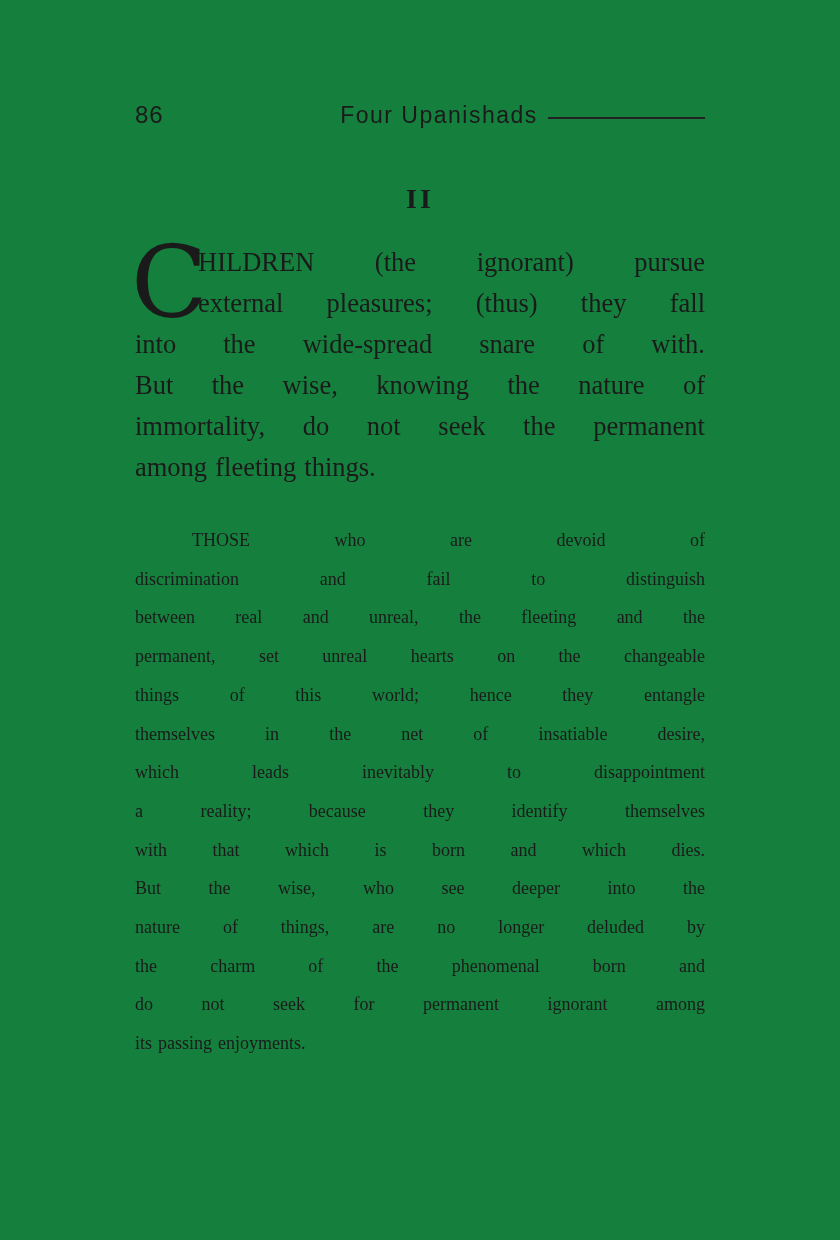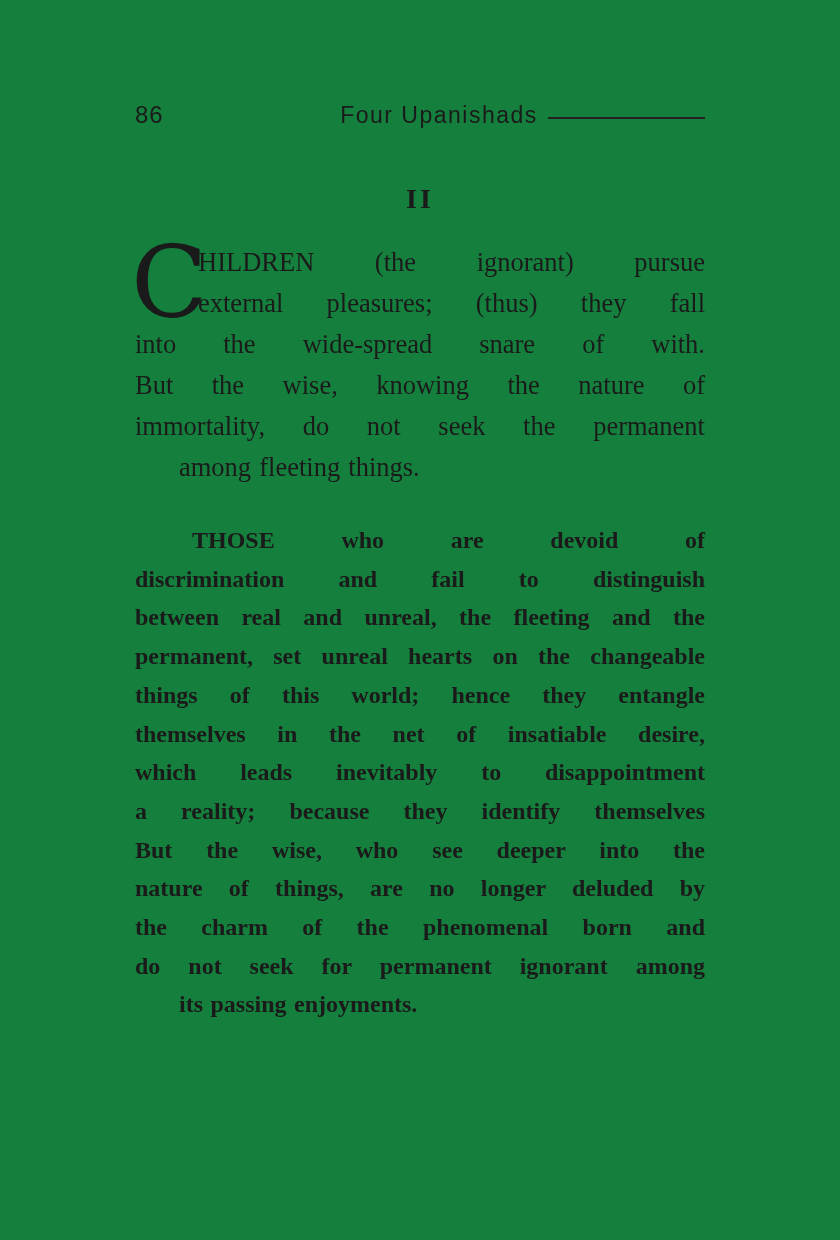--- a/index.html
+++ b/index.html
@@ -70,21 +70,20 @@
   }
 
   
   .line {
     text-align: justify;
     text-align-last: justify;
     white-space: normal;
   }
   .line.last {
     text-align-last: left;
-    margin-left: 44px;
   }
   .line.indent {
     padding-left: 57px;
   }
 
   
   .verse {
     position: absolute;
     top: 242px;
     left: 135px;
@@ -105,24 +104,23 @@
   .beside-cap {
     margin-left: 63px;
   }
 
   
   .commentary {
     position: absolute;
     top: 521px;
     left: 135px;
     width: 570px;
-    font-size: 24px;
+    font-size: 18px;
     line-height: 38.7px;
     word-spacing: 1.5px;
-    font-weight: bold;
   }
 </style>
 </head>
 <body>
 
 <div class="page">
 
   <header class="running-head">
     <span class="folio">86</span>
     <span class="running-title">Four Upanishads</span>
@@ -145,20 +143,21 @@
 
   <section class="commentary">
     <div class="line indent">THOSE who are devoid of</div>
     <div class="line">discrimination and fail to distinguish</div>
     <div class="line">between real and unreal, the fleeting and the</div>
     <div class="line">permanent, set unreal hearts on the changeable</div>
     <div class="line">things of this world; hence they entangle</div>
     <div class="line">themselves in the net of insatiable desire,</div>
     <div class="line">which leads inevitably to disappointment</div>
     <div class="line">a reality; because they identify themselves</div>
+    <div class="line">with that which is born and which dies.</div>
     <div class="line">But the wise, who see deeper into the</div>
     <div class="line">nature of things, are no longer deluded by</div>
     <div class="line">the charm of the phenomenal born and</div>
     <div class="line">do not seek for permanent ignorant among</div>
     <div class="line last">its passing enjoyments.</div>
   </section>
 
 </div>
 
 </body></html>

